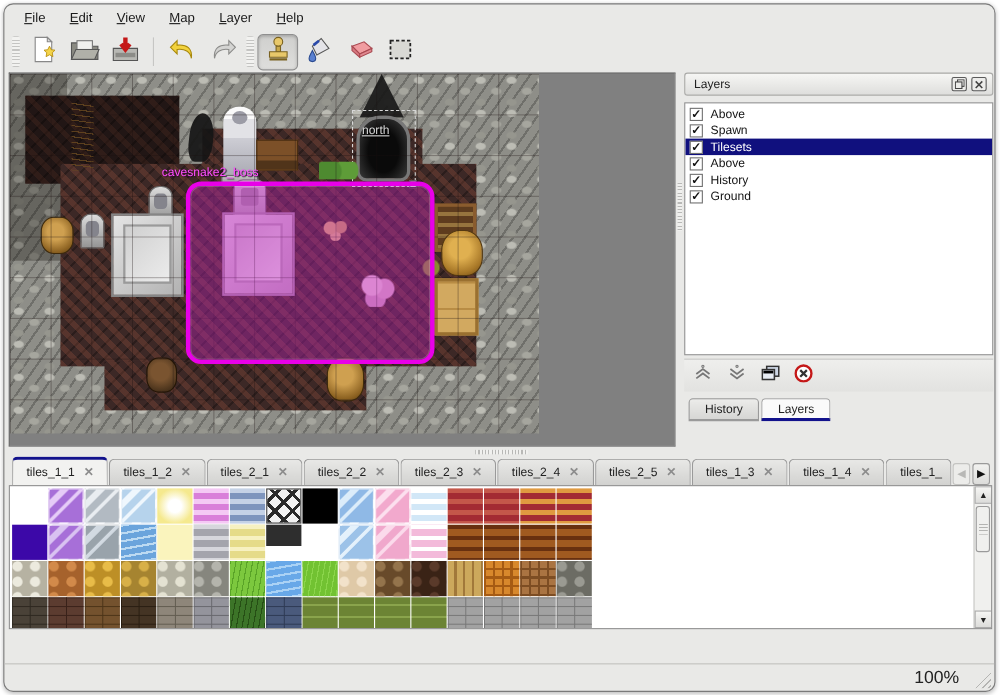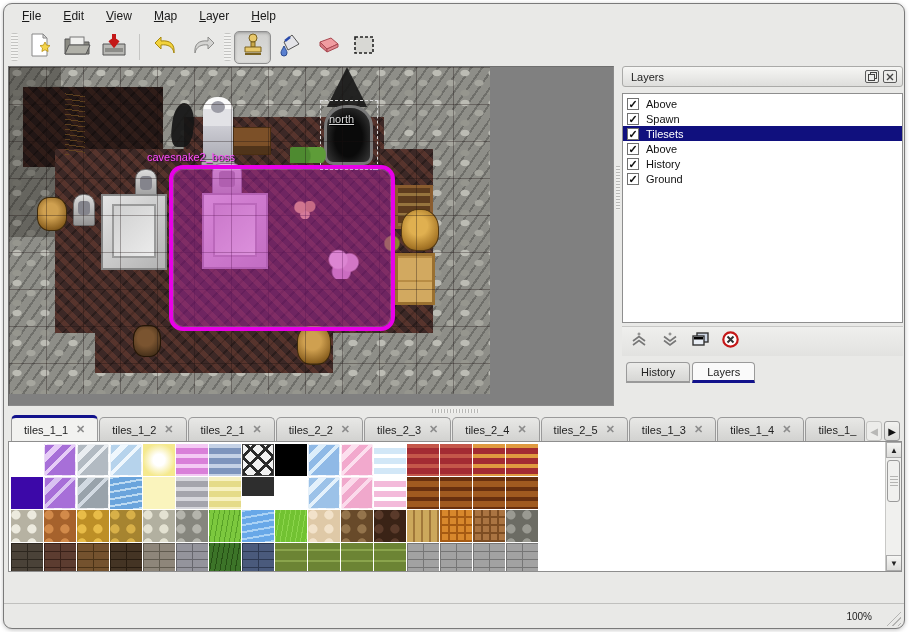--- a/index.html
+++ b/index.html
@@ -193,21 +193,21 @@
   .sb-btn { position:absolute; left:0; width:16px; height:16px; display:flex; align-items:center; justify-content:center;
     font-size:8px; color:#222; background:linear-gradient(#f6f6f4,#dcdcda); border:1px solid #aaa; }
   .sb-up { top:0; } .sb-down { bottom:0; }
   .sb-thumb { position:absolute; left:1px; top:18px; width:13px; height:42px; border:1px solid #9a9a9a; border-radius:3px;
     background:linear-gradient(#fafafa,#dcdcda);
     background-image:repeating-linear-gradient(180deg,#b4b4b2 0 1px, transparent 1px 3px);
     background-size:8px 10px; background-position:center; background-repeat:no-repeat; }
 
   
   .statusbar { position:absolute; left:0; top:599px; width:100%; height:26px; border-top:1px solid #c0c0be;
-    display:flex; align-items:center; justify-content:flex-end; font-size:10px; color:#222; padding-right:32px; }
+    display:flex; align-items:center; justify-content:flex-end; font-size:16px; color:#222; padding-right:32px; }
   .resize-grip { position:absolute; right:3px; bottom:3px; width:18px; height:18px;
     background:repeating-linear-gradient(135deg, transparent 0 3px, #b4b4b2 3px 4px); clip-path:polygon(100% 0,100% 100%,0 100%); }
 </style>
 </head>
 <body>
 
 <div class="window">
 
   <div class="menubar" id="menu-bar">
       <span class="menu-item"><u>F</u>ile</span>

